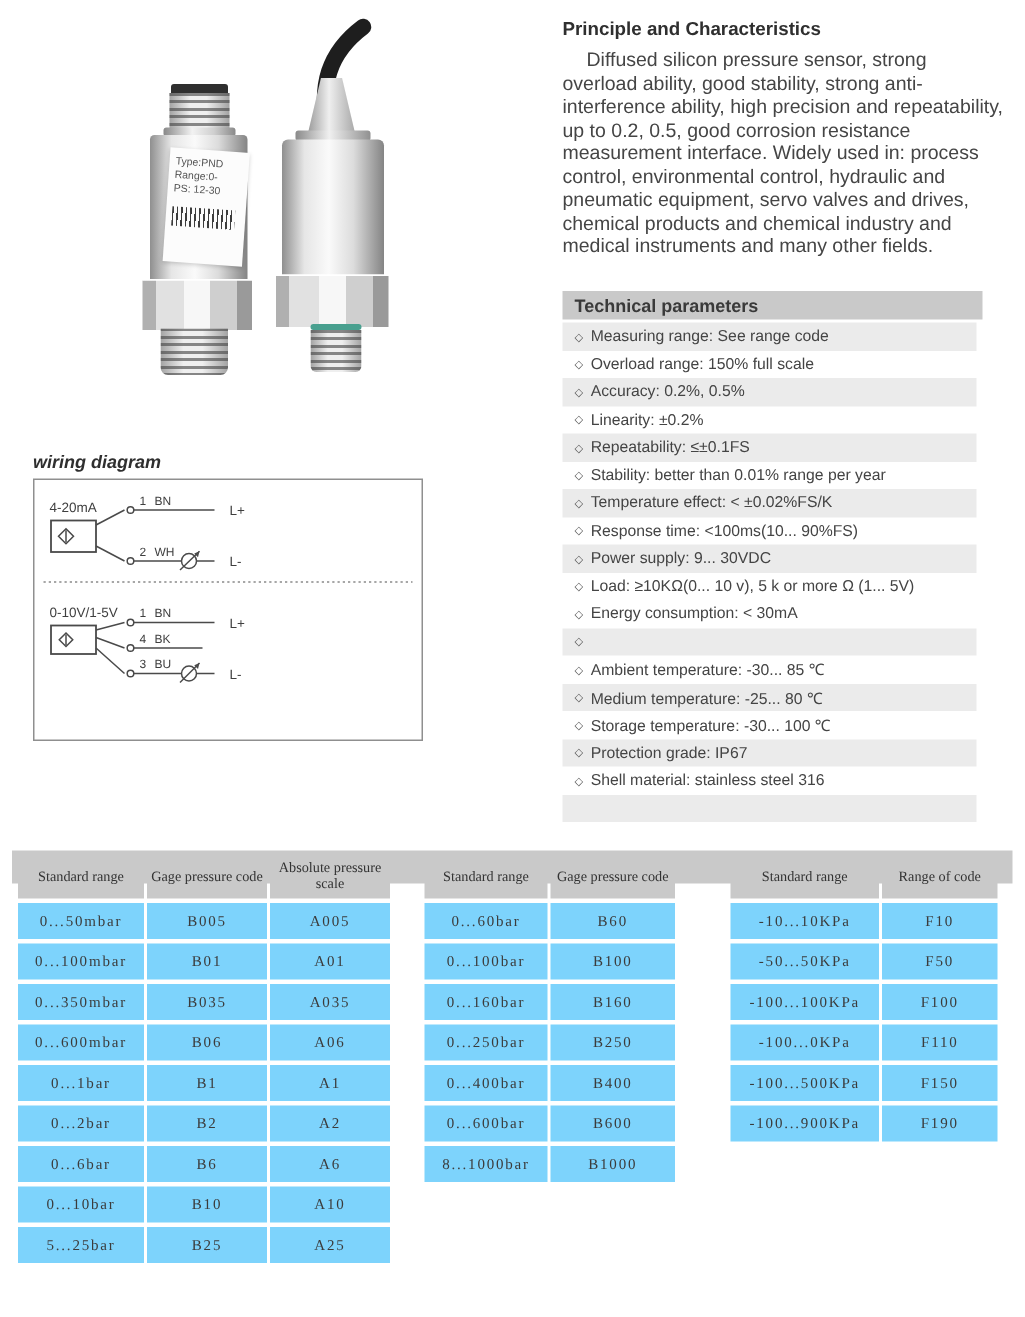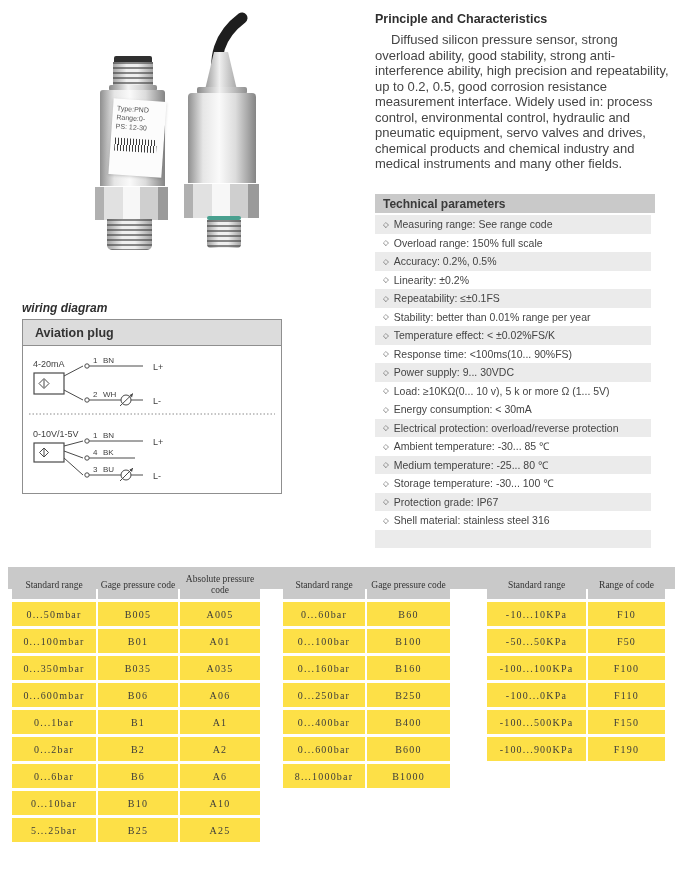--- a/index.html
+++ b/index.html
@@ -44,21 +44,21 @@
 
   
   .range-bar{position:absolute;left:8px;top:557px;width:667px;height:22px;padding:0 17px;margin-top:10px;}
   #tables{position:absolute;left:12px;top:571px;width:660px;height:285px;font-family:Liberation Serif, serif;}
   .rtable{position:absolute;top:0;display:grid;gap:3px 2px;}
   .t1{left:0;grid-template-columns:84px 80px 80px;}
   .t2{left:271px;grid-template-columns:82px 83px;}
   .t3{left:475px;grid-template-columns:99px 77px;}
   .rtable .th{height:28px;background:#c9c9c9;display:flex;align-items:center;justify-content:center;
               text-align:center;font-size:9.5px;line-height:11px;color:#333;}
-  .rtable .td{height:24px;background:#fde047;display:flex;align-items:center;justify-content:center;
+  .rtable .td{height:24px;background:#7dd3fc;display:flex;align-items:center;justify-content:center;
               font-size:10px;letter-spacing:1.2px;color:#3b3b3b;}
 </style>
 </head>
 <body>
 
 <div class="page">
 
   <div>
 
     <div>
@@ -89,21 +89,20 @@
     </div>
   </div>
 
   <section class="principle">
     <h2>Principle and Characteristics</h2>
     <p>Diffused silicon pressure sensor, strong overload ability, good stability, strong anti-interference ability, high precision and repeatability, up to 0.2, 0.5, good corrosion resistance measurement interface. Widely used in: process control, environmental control, hydraulic and pneumatic equipment, servo valves and drives, chemical products and chemical industry and medical instruments and many other fields.</p>
   </section>
 
   <div class="wiring-label">wiring diagram</div>
   <div class="wiring-box">
-    <div class="wiring-head">Aviation plug</div>
     <svg class="wiring-svg" width="258" height="148" viewBox="0 0 258 148">
 
       <text x="10" y="21" font-size="9">4-20mA</text>
       <rect x="11" y="27" width="30" height="21" fill="none" stroke="#4a4a4a" stroke-width="1.2"></rect>
       <polygon points="21,32.5 26,37.5 21,42.5 16,37.5" fill="none" stroke="#4a4a4a" stroke-width="1"></polygon>
       <line x1="21" y1="33.5" x2="21" y2="41.5" stroke="#4a4a4a" stroke-width="1"></line>
       <polyline points="41,30 60,20" fill="none" stroke="#4a4a4a" stroke-width="1"></polyline>
       <circle cx="64" cy="20" r="2.2" fill="#fff" stroke="#4a4a4a" stroke-width="1"></circle>
       <line x1="66.2" y1="20" x2="120" y2="20" stroke="#4a4a4a" stroke-width="1"></line>
       <text x="70" y="16.5" font-size="8">1</text>
@@ -190,21 +189,20 @@
         <div class="tech-row">
           <span class="bullet">◇</span>
           <span>Load: ≥10KΩ(0... 10 v), 5 k or more Ω (1... 5V)</span>
         </div>
         <div class="tech-row">
           <span class="bullet">◇</span>
           <span>Energy consumption: &lt; 30mA</span>
         </div>
         <div class="tech-row alt">
           <span class="bullet">◇</span>
-          <span>Electrical protection: overload/reverse protection</span>
         </div>
         <div class="tech-row">
           <span class="bullet">◇</span>
           <span>Ambient temperature: -30... 85 ℃</span>
         </div>
         <div class="tech-row alt">
           <span class="bullet">◇</span>
           <span>Medium temperature: -25... 80 ℃</span>
         </div>
         <div class="tech-row">
@@ -223,21 +221,21 @@
           <span></span>
         </div>
       </div>
   </section>
 
   <div class="bar range-bar">Range code</div>
   <div id="tables">
       <div class="rtable t1">
         <div class="th">Standard range</div>
         <div class="th">Gage pressure code</div>
-        <div class="th">Absolute pressure code</div>
+        <div class="th">Absolute pressure scale</div>
         <div class="td">0...50mbar</div>
         <div class="td">B005</div>
         <div class="td">A005</div>
         <div class="td">0...100mbar</div>
         <div class="td">B01</div>
         <div class="td">A01</div>
         <div class="td">0...350mbar</div>
         <div class="td">B035</div>
         <div class="td">A035</div>
         <div class="td">0...600mbar</div>

